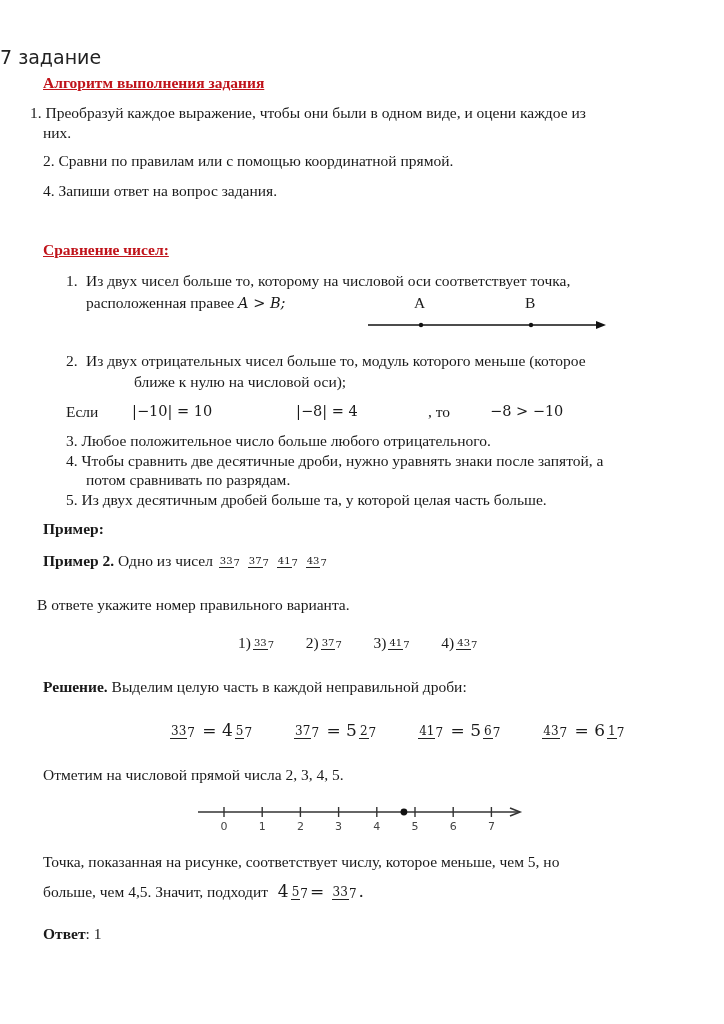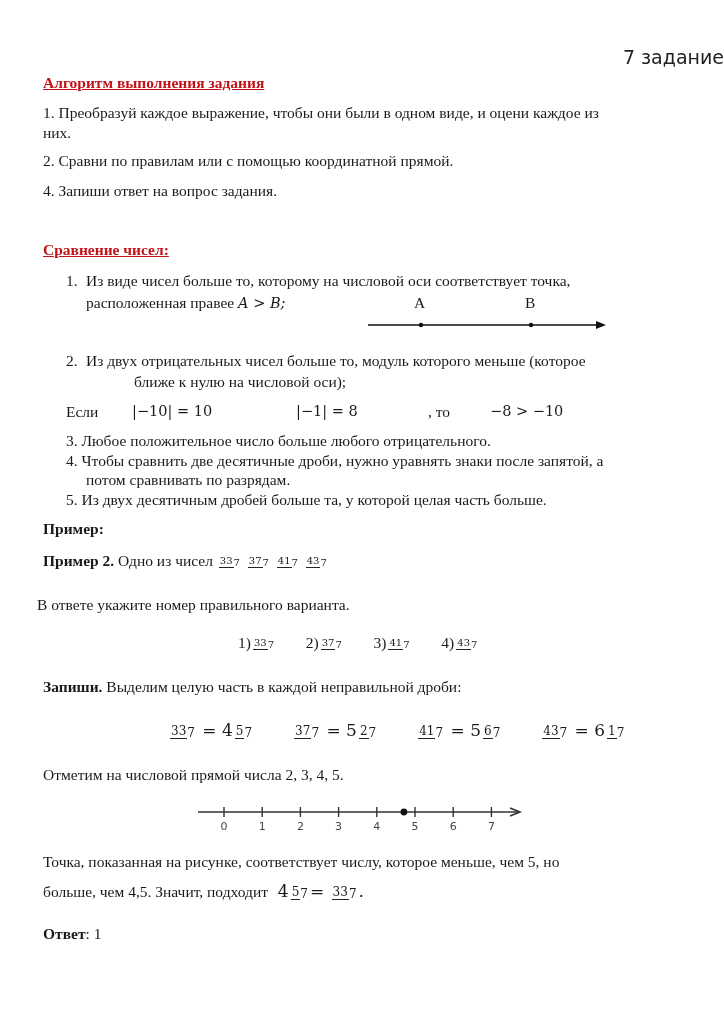--- a/index.html
+++ b/index.html
@@ -1,61 +1,61 @@
 <!DOCTYPE html>
 <html><head>
 <meta charset="utf-8">
 <style>
   html,body{margin:0;padding:0;background:#fff;}
   body{width:724px;height:1024px;position:relative;overflow:hidden;color:#1a1a1a;
        font-family:"Liberation Serif","DejaVu Serif",serif;font-size:15.5px;}
   .abs{position:absolute;white-space:nowrap;}
-  .title{left:0;width:724px;top:46px;text-align:right;font-family:"DejaVu Sans","Liberation Sans",sans-serif;font-size:19px;color:#222;}
+  .title{left:0;width:724px;top:46px;text-align:left;font-family:"DejaVu Sans","Liberation Sans",sans-serif;font-size:19px;color:#222;}
   .red-head{color:#c0131a;font-weight:bold;text-decoration:underline;font-size:15.5px;}
   .b{font-weight:bold;}
   .frac{display:inline-flex;flex-direction:row;align-items:flex-end;vertical-align:middle;font-family:"DejaVu Serif",serif;line-height:1;margin:0 2px;}
   .frac .n{font-size:10px;padding:0 1px 1px;border-bottom:1px solid #222;}
   .frac .d{font-size:10px;padding-top:1px;}
   .frac.big .n,.frac.big .d{font-size:12px;}
   .math{font-family:"DejaVu Serif",serif;font-size:14.5px;}
   .it{font-style:italic;}
 </style>
 </head>
 <body>
 
 <div class="abs title">7 задание</div>
 
 <div class="abs red-head" style="left:43px;top:74px;">Алгоритм выполнения задания</div>
-<div class="abs" style="left:43px;top:104px;">1. Преобразуй каждое выражение, чтобы они были в одном виде, и оцени каждое из</div>
+<div class="abs" style="left:30px;top:104px;">1. Преобразуй каждое выражение, чтобы они были в одном виде, и оцени каждое из</div>
 <div class="abs" style="left:43px;top:124px;">них.</div>
 <div class="abs" style="left:43px;top:152px;">2. Сравни по правилам или с помощью координатной прямой.</div>
 <div class="abs" style="left:43px;top:182px;">4. Запиши ответ на вопрос задания.</div>
 
 <div class="abs red-head" style="left:43px;top:241px;">Сравнение чисел:</div>
 <div class="abs" style="left:66px;top:272px;">1.</div>
-<div class="abs" style="left:86px;top:272px;">Из виде чисел больше то, которому на числовой оси соответствует точка,</div>
+<div class="abs" style="left:86px;top:272px;">Из двух чисел больше то, которому на числовой оси соответствует точка,</div>
 <div class="abs" style="left:86px;top:294px;">
   <span>расположенная правее</span>
   <span class="math it">A &gt; B;</span>
 </div>
 <div class="abs" style="left:414px;top:294px;">A</div>
 <div class="abs" style="left:525px;top:294px;">B</div>
 <svg class="abs" style="left:360px;top:318px;" width="250" height="14">
   <line x1="8" y1="7" x2="238" y2="7" stroke="#111" stroke-width="1.6"></line>
   <polygon points="246,7 236,3 236,11" fill="#111"></polygon>
   <circle cx="61" cy="7" r="2.2" fill="#111"></circle>
   <circle cx="171" cy="7" r="2.2" fill="#111"></circle>
 </svg>
 
 <div class="abs" style="left:66px;top:352px;">2.</div>
 <div class="abs" style="left:86px;top:352px;">Из двух отрицательных чисел больше то, модуль которого меньше (которое</div>
 <div class="abs" style="left:86px;top:373px;margin-left:48px;">ближе к нулю на числовой оси);</div>
 <div class="abs" style="left:66px;top:403px;">Если</div>
 <div class="abs math" style="left:132px;top:403px;">|−10| =  10</div>
-<div class="abs math" style="left:296px;top:403px;">|−1| = 8</div>
+<div class="abs math" style="left:296px;top:403px;">|−8| = 4</div>
 <div class="abs" style="left:428px;top:403px;">, то</div>
 <div class="abs math" style="left:490px;top:403px;">−8 &gt; −10</div>
 
 <div class="abs" style="left:66px;top:432px;">3.  Любое положительное число больше любого отрицательного.</div>
 <div class="abs" style="left:66px;top:452px;">4.  Чтобы сравнить две десятичные дроби, нужно уравнять знаки после запятой, а</div>
 <div class="abs" style="left:86px;top:471px;">потом сравнивать по разрядам.</div>
 <div class="abs" style="left:66px;top:491px;">5.  Из двух десятичным дробей больше та, у которой целая часть больше.</div>
 
 <div class="abs b" style="left:43px;top:520px;">Пример:</div>
 <div class="abs" style="left:43px;top:546px;line-height:30px;">
@@ -96,21 +96,21 @@
         <span class="d">7</span>
       </span></span>
   <span style="display:inline-block;width:22px"></span>
   <span><span>4)</span><span class="frac">
         <span class="n">43</span>
         <span class="d">7</span>
       </span></span>
 </div>
 
 <div class="abs" style="left:43px;top:678px;">
-  <span class="b">Запиши.</span>
+  <span class="b">Решение.</span>
   <span>Выделим целую часть в каждой неправильной дроби:</span>
 </div>
 
 <div class="abs math" style="left:168px;top:712px;line-height:36px;"><span style="margin-right: 38px;"><span class="frac big">
         <span class="n">33</span>
         <span class="d">7</span>
       </span><span style="font-size:17px"> = </span><span style="font-size:17px">4</span><span class="frac big">
         <span class="n">5</span>
         <span class="d">7</span>
       </span></span><span style="margin-right: 38px;"><span class="frac big">

